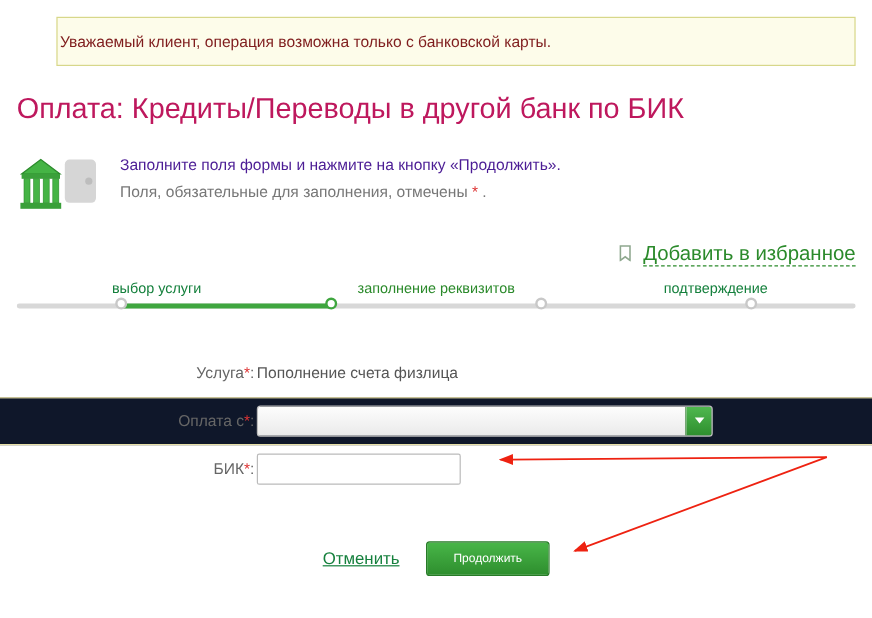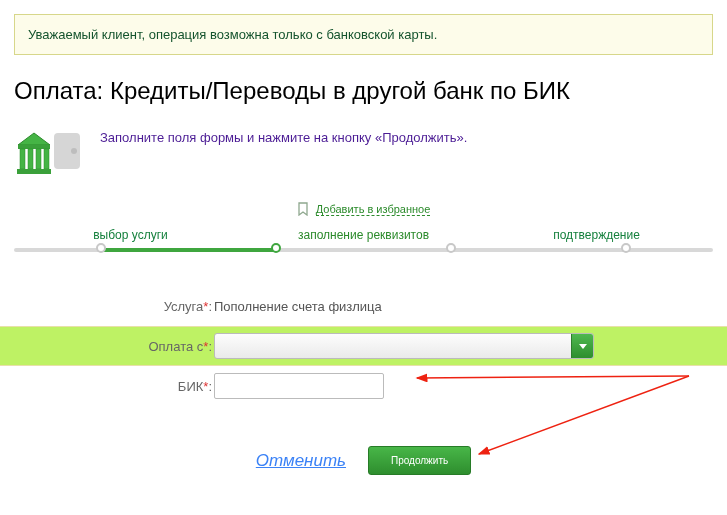--- a/index.html
+++ b/index.html
@@ -7,45 +7,46 @@
     font-family: Arial, Helvetica, sans-serif;
     font-size: 13px;
     color: #333;
     width: 727px;
     background: #fff;
     padding: 14px 14px 30px 14px;
   }
   .notice {
     background: #fdfcea;
     border: 1px solid #d7d78a;
-    padding: 12px 13px;
-    font-size: 13px;
-    color: #14532d;
+    padding: 12px 2px;
+    font-size: 13px;
+    color: #7f1d1d;
     margin-bottom: 22px;
+    margin-left: 33px;
   }
   h1.page-title {
     font-size: 24px;
     font-weight: normal;
-    color: #000000;
+    color: #be185d;
     margin: 0 0 22px 0;
   }
   .intro {
     display: flex;
     align-items: flex-start;
     gap: 16px;
     margin-bottom: 16px;
   }
   .intro .icon-wrap { width: 70px; flex: 0 0 70px; }
   .intro .text { color: #777; font-size: 13px; line-height: 1.7; }
   .intro .text .line1 { color: #4c1d95; }
   .intro .text .req-star { color: #d33; }
   .fav-row {
-    text-align: center;
+    text-align: right;
     color: #2b8a2b;
-    font-size: 11px;
+    font-size: 17px;
     margin-bottom: 10px;
   }
   .fav-row .bookmark-icon {
     display: inline-block;
     vertical-align: middle;
     margin-right: 4px;
     color: #8fa88f;
   }
   .fav-row a { color: #2b8a2b; text-decoration: none; border-bottom: 1px dashed #2b8a2b; cursor: pointer; }
   .stepper {
@@ -101,21 +102,21 @@
   .form-row .label {
     width: 200px;
     text-align: right;
     padding-right: 2px;
     color: #666;
     font-size: 13px;
   }
   .form-row .label .star { color: #d33; }
   .form-row .value { flex: 1; color: #555; font-size: 13px; position: relative; }
   .form-row.highlight {
-    background: #bef264;
+    background: #0f172a;
     border-top: 1px solid #e8e0a8;
     border-bottom: 1px solid #e8e0a8;
     margin-left: -14px;
     margin-right: -14px;
     padding-left: 14px;
     padding-right: 14px;
   }
   .select-box {
     width: 380px;
     height: 26px;
@@ -155,25 +156,24 @@
     font-size: 13px;
   }
   .actions {
     display: flex;
     justify-content: center;
     align-items: center;
     gap: 22px;
     margin-top: 40px;
   }
   .actions a.cancel {
-    color: #3b82f6;
+    color: #15803d;
     text-decoration: underline;
-    font-size: 17px;
+    font-size: 14px;
     cursor: pointer;
-    font-style: italic;
   }
   .actions button.primary {
     background: linear-gradient(#48b648, #2e8e2e);
     border: 1px solid #277b27;
     color: #fff;
     font-size: 10px;
     font-weight: normal;
     padding: 8px 22px;
     border-radius: 3px;
     cursor: pointer;
@@ -198,20 +198,23 @@
       <rect x="4" y="18" width="32" height="4" fill="#3aa03a"></rect>
       <rect x="6" y="22" width="5" height="20" fill="#45b445" stroke="#2b8a2b" stroke-width="0.5"></rect>
       <rect x="14" y="22" width="5" height="20" fill="#45b445" stroke="#2b8a2b" stroke-width="0.5"></rect>
       <rect x="22" y="22" width="5" height="20" fill="#45b445" stroke="#2b8a2b" stroke-width="0.5"></rect>
       <rect x="30" y="22" width="5" height="20" fill="#45b445" stroke="#2b8a2b" stroke-width="0.5"></rect>
       <rect x="3" y="42" width="34" height="5" fill="#3aa03a"></rect>
     </svg>
   </div>
   <div class="text">
     <div class="line1">Заполните поля формы и нажмите на кнопку «Продолжить».</div>
+    <div>
+      <span>Поля, обязательные для заполнения, отмечены </span><span class="req-star">*</span><span> .</span>
+    </div>
   </div>
 </div>
 
 <div class="fav-row">
   <span class="bookmark-icon">
     <svg width="12" height="14" viewBox="0 0 12 14">
         <path d="M2 1 h8 v12 l-4-3 -4 3 z" fill="none" stroke="#8fa88f" stroke-width="1.3"></path>
       </svg>
   </span>
   <a>Добавить в избранное</a>

